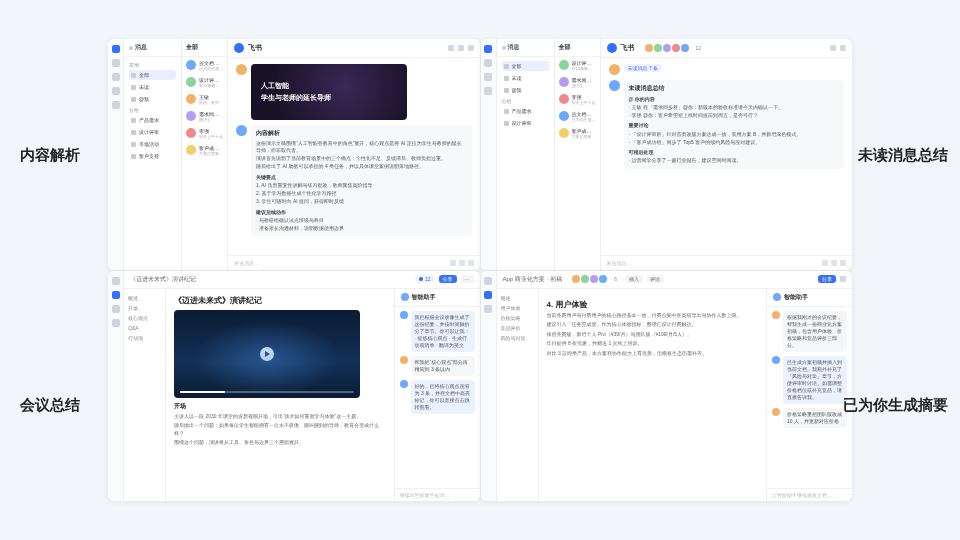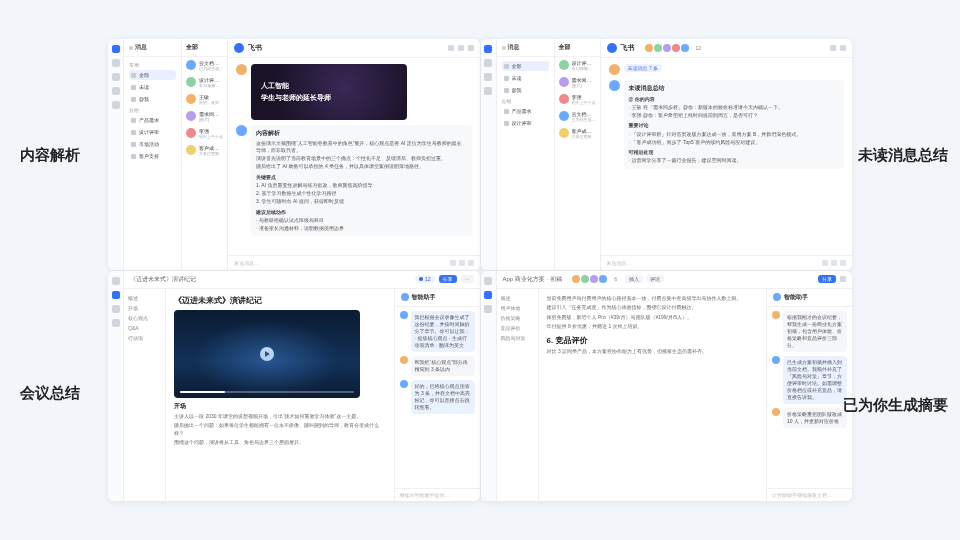--- a/index.html
+++ b/index.html
@@ -21,21 +21,21 @@
     height: 100%;
   }
   .caption {
     position: absolute;
     font-size: 15px;
     font-weight: 600;
     color: #222;
     white-space: nowrap;
   }
   .cap-tl { top: 146px; left: 20px; }
-  .cap-bl { top: 384px; left: 20px; font-family: Liberation Serif, serif; }
+  .cap-bl { top: 396px; left: 20px; font-family: Liberation Serif, serif; }
   .cap-tr { top: 146px; right: 12px; }
   .cap-br { top: 396px; right: 12px; }
 
   .window {
     background: #fff;
     border-radius: 6px;
     box-shadow: 0 1px 6px rgba(0,0,0,0.08);
     display: flex;
     overflow: hidden;
   }
@@ -549,25 +549,25 @@
     </div>
     <div class="doc-main">
       <div class="doc-outline">
         <div class="oc-item">概述</div>
         <div class="oc-item">用户体验</div>
         <div class="oc-item">价格策略</div>
         <div class="oc-item">竞品评价</div>
         <div class="oc-item">风险与对策</div>
       </div>
       <div class="doc-body">
+        <div class="doc-h2" style="font-size:8px">4. 用户体验</div>
         <div class="doc-p">当前免费用户与付费用户的核心路径基本一致，付费点集中在高级导出与协作人数上限。</div>
         <div class="doc-p">建议引入「任务完成度」作为核心体验指标，围绕它设计付费触达。</div>
         <div class="doc-p">保留免费版，新增个人 Pro（¥39/月）与团队版（¥199/月/5人）。</div>
         <div class="doc-p">年付提供 8 折优惠，并赠送 1 次线上培训。</div>
-        <div class="doc-h2" style="font-size:8px">6. 竞品评价</div>
         <div class="doc-p">对比 3 款同类产品，本方案在协作能力上有优势，但模板生态仍需补齐。</div>
       </div>
       <div class="assist">
         <div class="assist-head">
           <div class="avatar av-b" style="width:8px;height:8px"></div>
           <span>智能助手</span>
         </div>
         <div class="assist-body">
           <div class="a-msg">
                 <div class="avatar av-o" style="width:8px;height:8px"></div>

